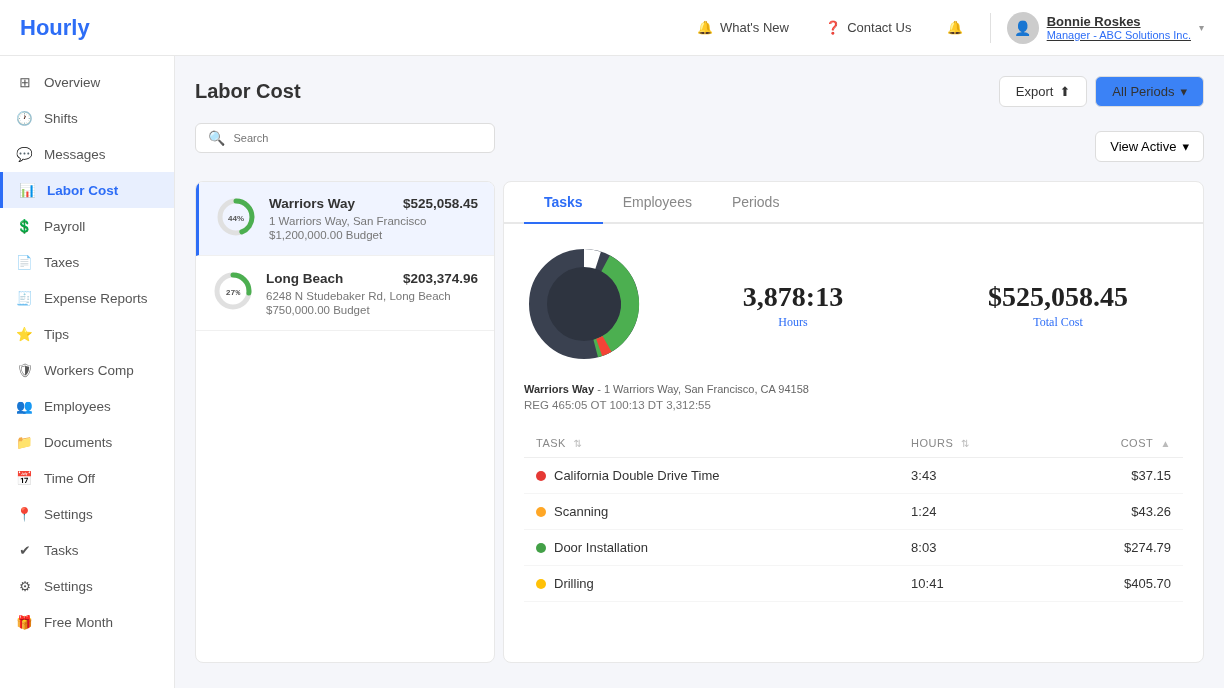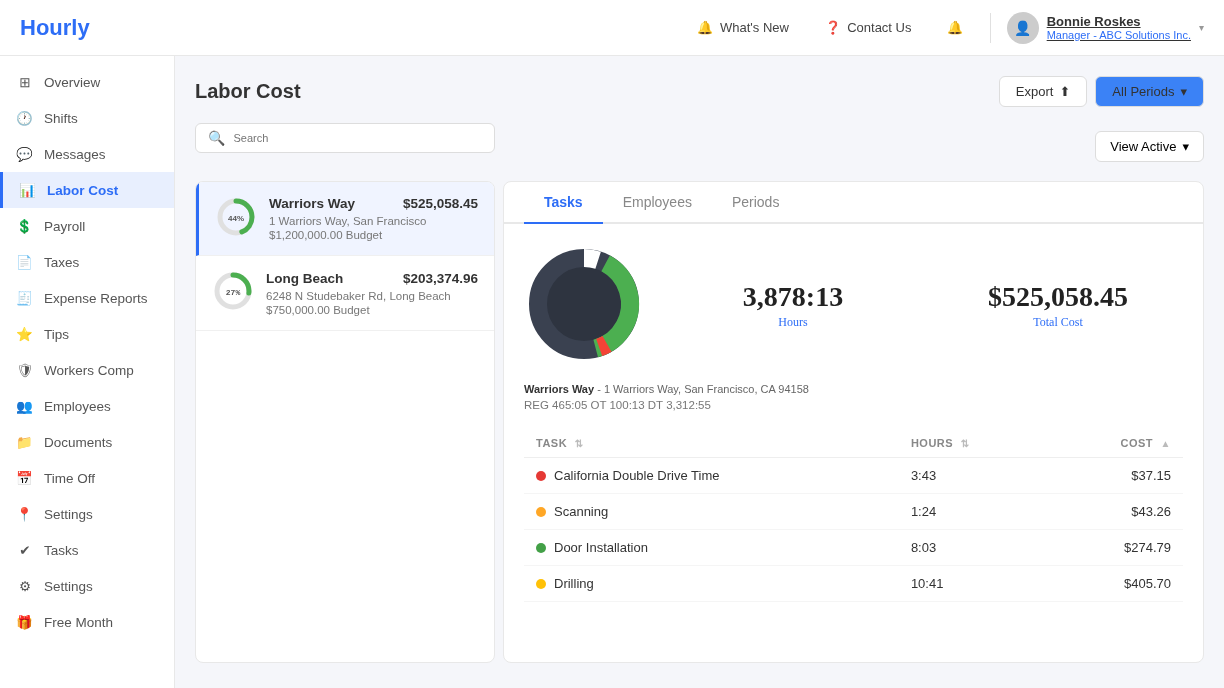--- a/index.html
+++ b/index.html
@@ -62,21 +62,21 @@
     .tab.active { color: #2d6df6; border-bottom: 2px solid #2d6df6; font-weight: 600; }
 
     
     .detail-content { padding: 20px; }
     .stat-block { flex: 1; text-align: center; }
     .stat-value { font-size: 28px; font-weight: 700; color: #222; }
     .stat-label { font-size: 12px; color: #2d6df6; margin-top: 2px; }
 
     
     .tasks-table { width: 100%; border-collapse: collapse; margin-top: 8px; }
-    .tasks-table th { text-align: left; font-size: 11px; color: #888; font-weight: 700; padding: 8px 12px; border-bottom: 1px solid #eee; text-transform: uppercase; letter-spacing: 0.5px; cursor: pointer; }
+    .tasks-table th { text-align: left; font-size: 11px; color: #888; font-weight: 400; padding: 8px 12px; border-bottom: 1px solid #eee; text-transform: uppercase; letter-spacing: 0.5px; cursor: pointer; }
     .tasks-table th .sort-icon { margin-left: 4px; color: #bbb; font-size: 10px; }
     .tasks-table td { padding: 10px 12px; font-size: 13px; border-bottom: 1px solid #f5f5f5; }
     .task-dot { width: 10px; height: 10px; border-radius: 50%; display: inline-block; margin-right: 8px; flex-shrink: 0; }
     .task-name-cell { display: flex; align-items: center; }
     .view-active-btn { display: inline-flex; align-items: center; gap: 6px; padding: 7px 14px; border-radius: 6px; border: 1px solid #ddd; background: #fff; cursor: pointer; font-size: 13px; }
 
     
     .detail-table-wrap { max-height: 260px; overflow-y: auto; position: relative; }
     .detail-table-wrap::-webkit-scrollbar { width: 6px; }
     .detail-table-wrap::-webkit-scrollbar-thumb { background: #ddd; border-radius: 3px; }

